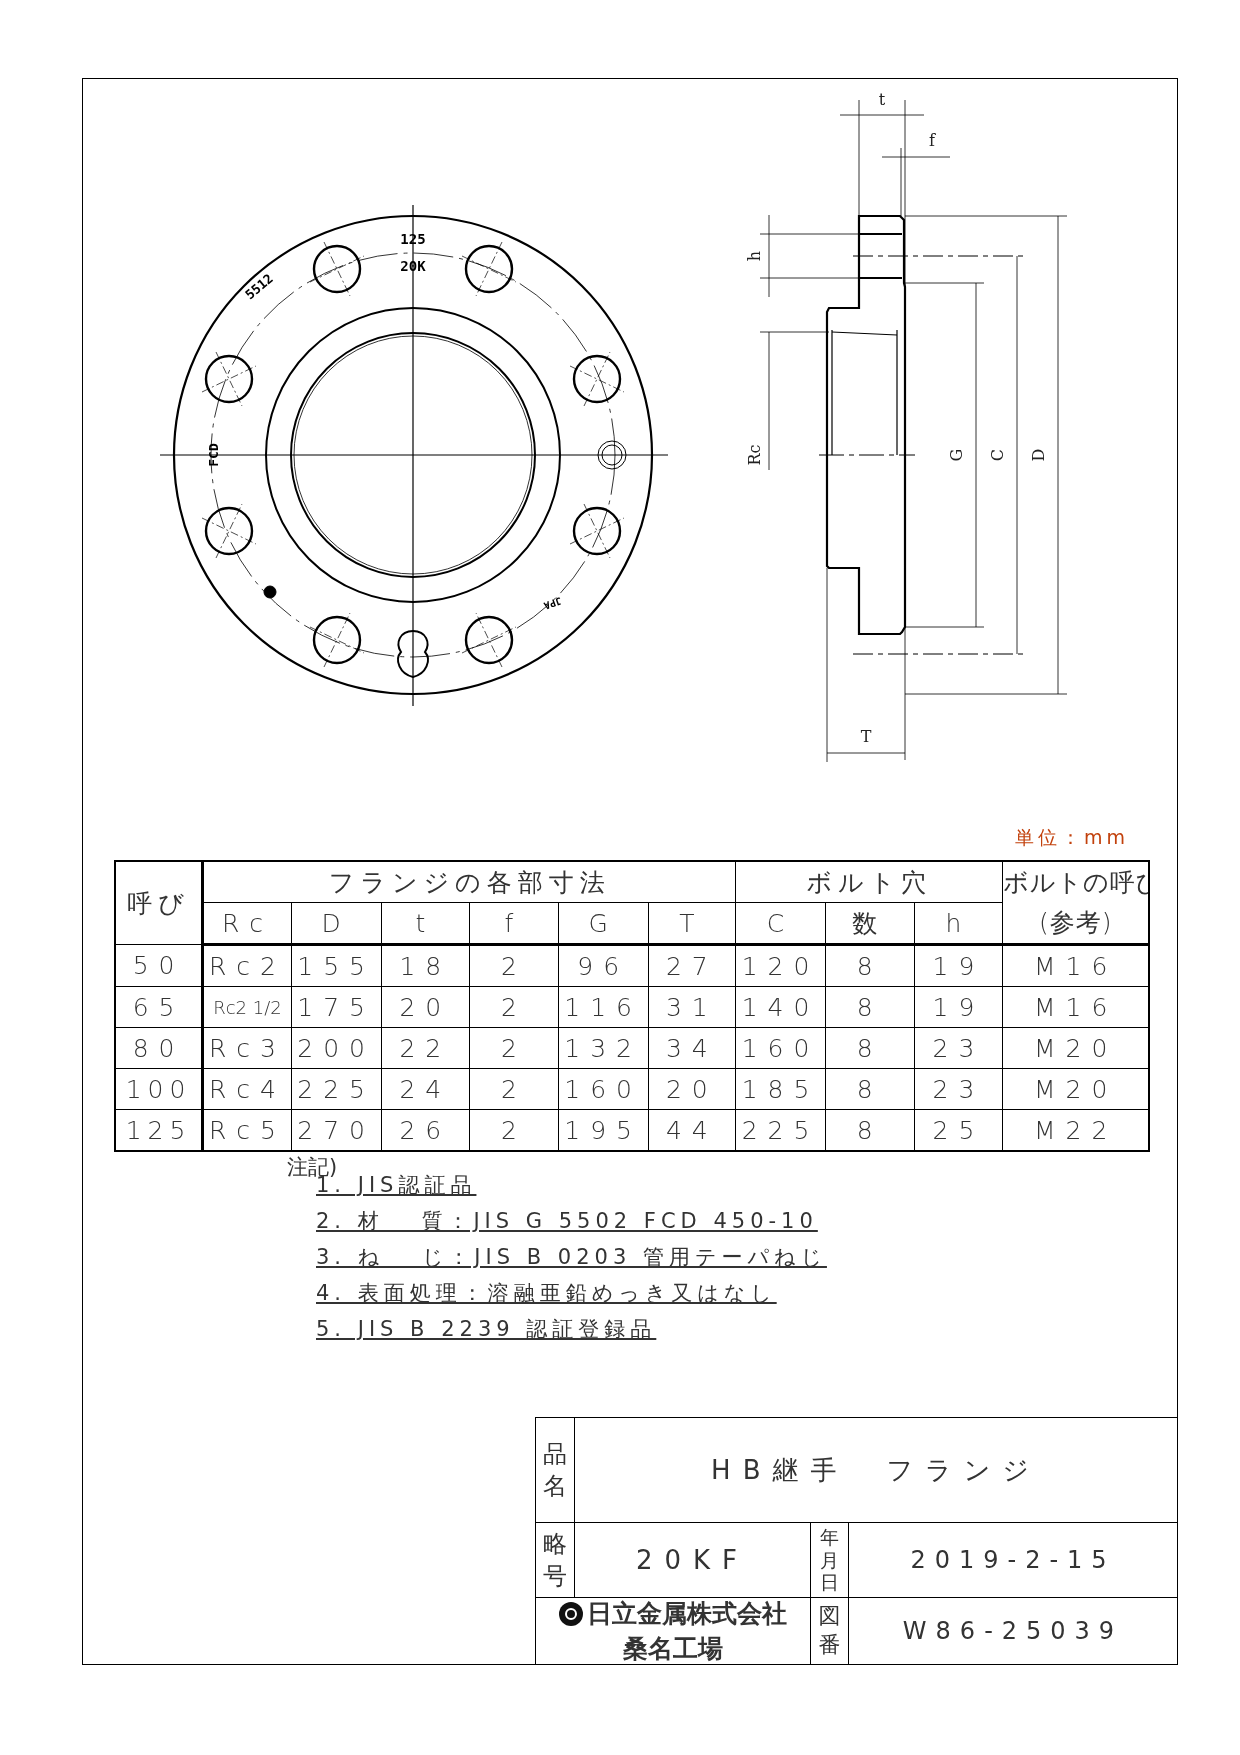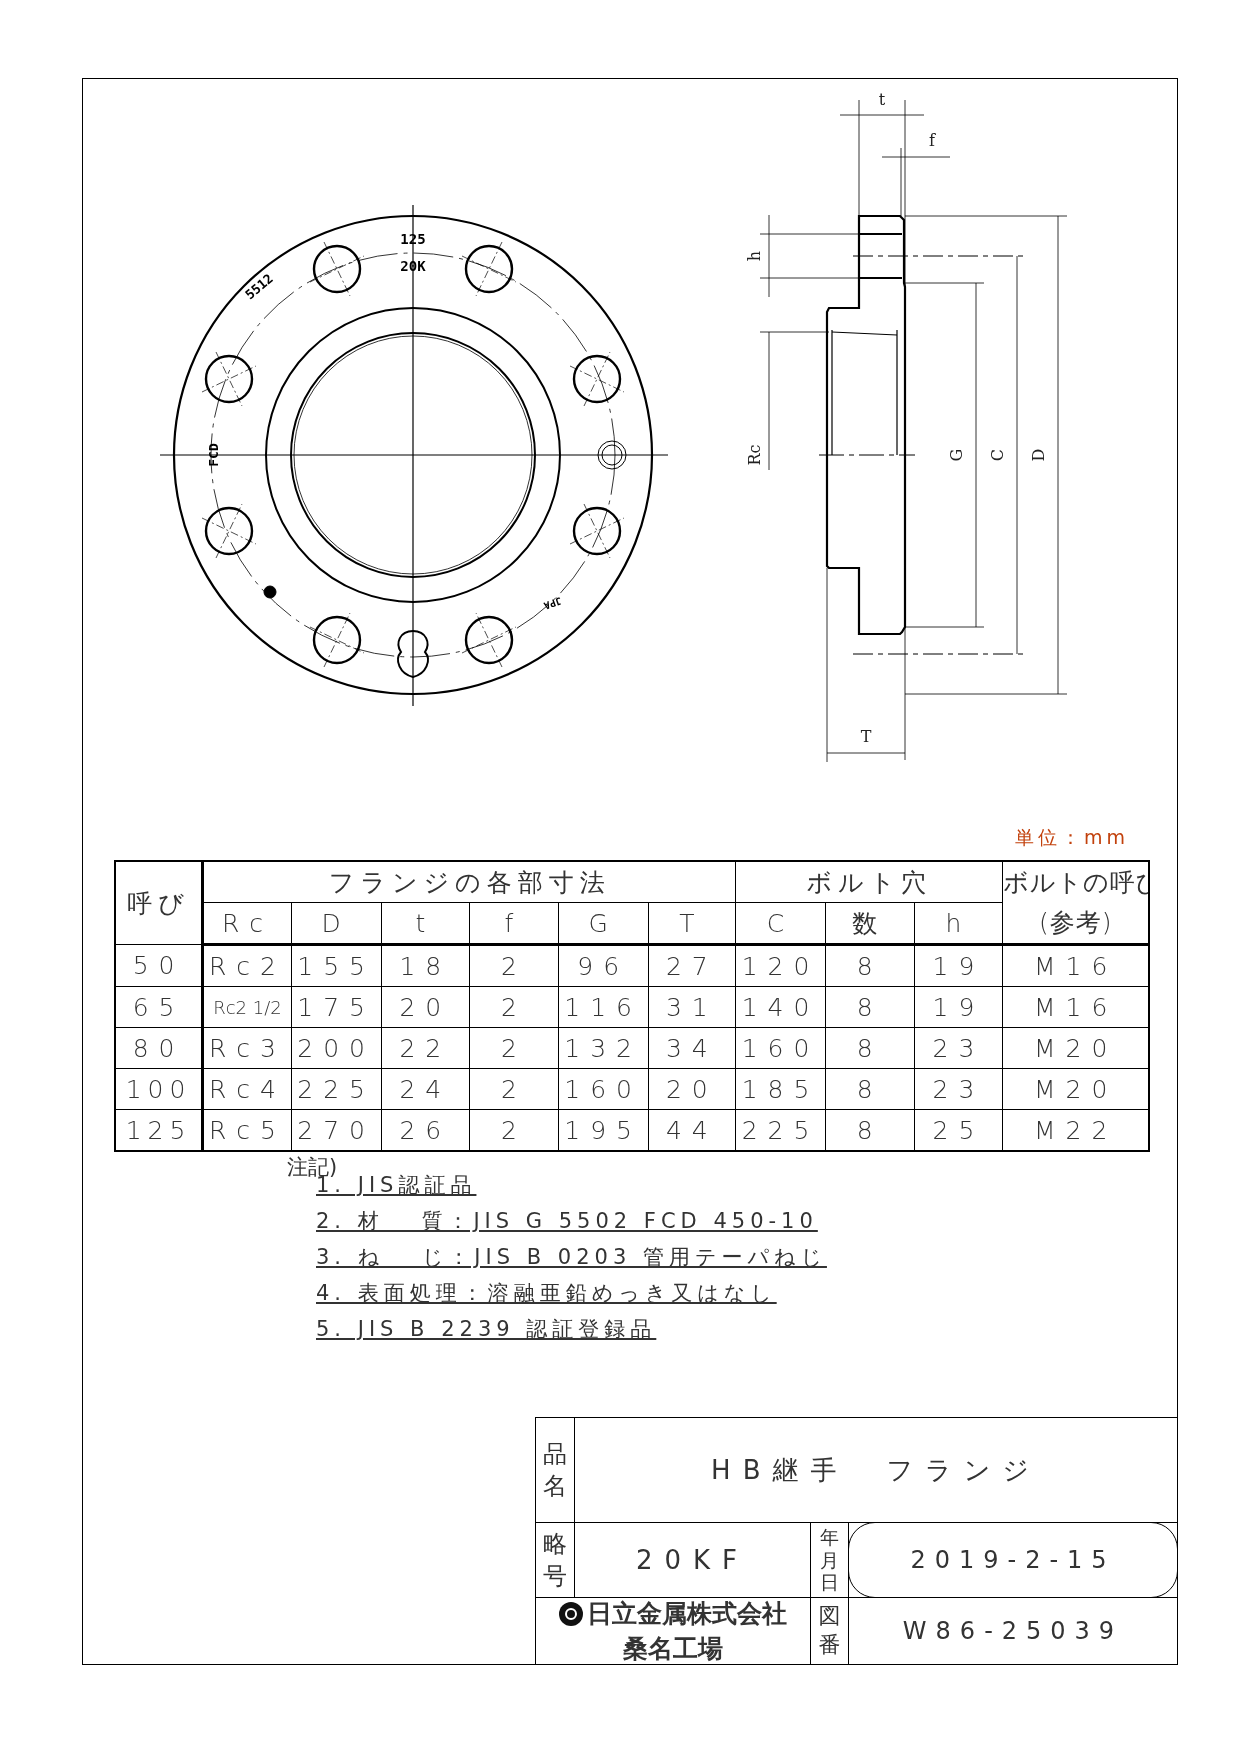--- a/index.html
+++ b/index.html
@@ -254,21 +254,21 @@
       </span>
   </div>
   <div class="cell big" style="left:39px;top:105px;width:237px;height:76px;">20KF</div>
   <div class="cell vlabel" style="left:275px;top:105px;width:39px;height:76px;font-size:19px;line-height:1.2;">
     <span>
         <div>年</div>
         <div>月</div>
         <div>日</div>
       </span>
   </div>
-  <div class="cell big" style="left:313px;top:105px;width:330px;height:76px;font-size:24px;letter-spacing:9px;border-radius:27px;">2019-2-15</div>
+  <div class="cell big" style="left:313px;top:105px;width:330px;height:76px;font-size:24px;letter-spacing:9px;">2019-2-15</div>
   <div class="cell company" style="left:0;top:180px;width:276px;height:68px;">
     <div class="line1">
         <span class="mark"></span>
         <span>日立金属株式会社</span>
       </div>
     <div>桑名工場</div>
   </div>
   <div class="cell vlabel" style="left:275px;top:180px;width:39px;height:68px;font-size:22px;line-height:1.3;">
     <span>
         <div>図</div>

